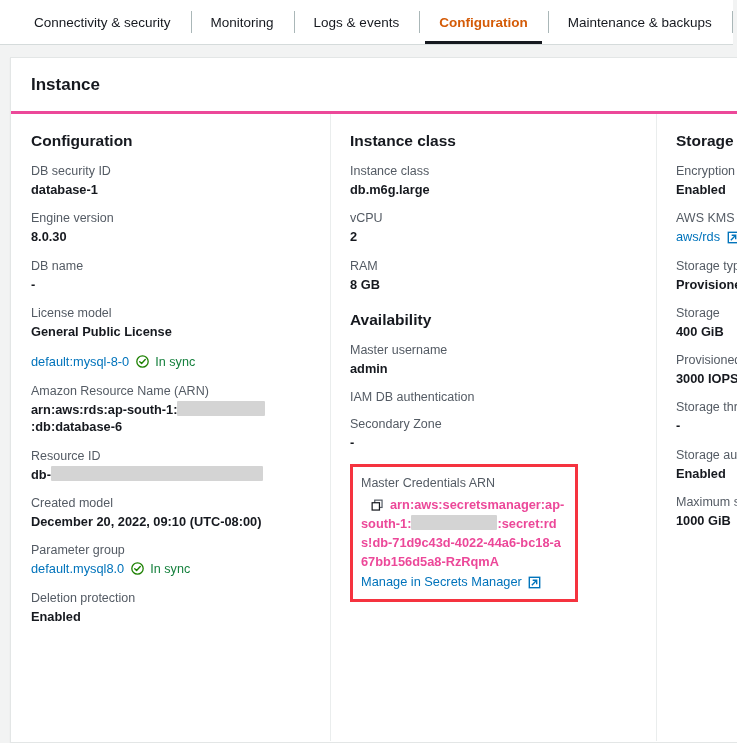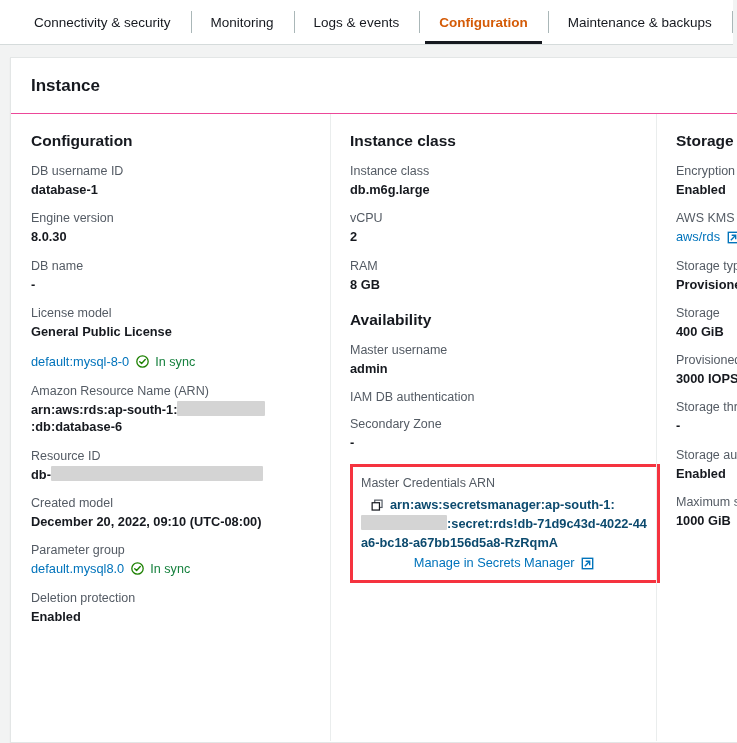--- a/index.html
+++ b/index.html
@@ -46,21 +46,21 @@
     position: absolute; left: 10px; top: 57px; right: 0; bottom: 0;
     background: #ffffff;
     border: 1px solid #e3e6e6;
     border-right: none;
     box-shadow: 0 1px 1px rgba(0,28,36,.08);
   }
   .panel-header {
     height: 56px;
     display: flex; align-items: center;
     padding: 0 20px;
-    border-bottom: 1px solid #ec4899;
+    border-bottom: 3px solid #ec4899;
   }
   .panel-title { font-size: 17px; font-weight: bold; color: #16191f; }
 
   .columns { display: flex; align-items: stretch; height: calc(100% - 57px); }
   .col {
     padding: 18px 20px 10px 20px;
     position: relative;
     flex: 0 0 auto;
   }
   .col-1 { width: 319px; }
@@ -82,43 +82,43 @@
   .flabel {
     font-size: 12.5px; color: #545b64;
     margin-bottom: 3px; white-space: nowrap;
   }
   .fvalue {
     font-size: 12.8px; color: #16191f; font-weight: bold;
     line-height: 1.35; white-space: nowrap;
   }
   .fvalue.wrap { white-space: normal; }
 
-  .link { color: #0073bb; font-weight: normal; text-decoration: none; cursor: pointer; text-align: center; }
+  .link { color: #0073bb; font-weight: normal; text-decoration: none; cursor: pointer; }
 
   .insync { color: #15803d; font-weight: normal; margin-left: 3px; font-size: 12.6px; }
   .check { vertical-align: -2px; margin-left: 3px; }
 
   .redact {
     display: inline-block;
     background: #d4d4d4;
     border-radius: 1px;
     vertical-align: -2px;
   }
 
   
   .cred-wrap { position: relative; margin-top: 12px; }
   .cred-box {
     border: 3px solid #f5333f;
     padding: 9px 10px 10px 8px;
     background: #ffffff;
-    width: 310px;
+    width: 228px;
   }
   .cred-label { font-size: 12.5px; color: #545b64; margin-bottom: 6px; }
   .cred-arn {
-    font-size: 12.8px; color: #0c4a6e; font-weight: bold;
+    font-size: 12.8px; color: #ec4899; font-weight: bold;
     line-height: 1.48; word-break: break-all;
     padding-left: 0;
   }
   .copy-icon { display: inline-block; vertical-align: -3px; margin: 0 6px 0 10px; }
   .cred-link { display: block; margin-top: 2px; font-size: 12.8px; }
   .ext-icon { vertical-align: -3px; margin-left: 3px; }
 </style>
 </head>
 <body>
 
@@ -148,21 +148,21 @@
   <div class="panel-header">
     <span class="panel-title">Instance</span>
   </div>
 
   <div class="columns">
 
     <div class="col col-1">
       <div class="section-title">Configuration</div>
 
       <div class="field">
-        <div class="flabel">DB username ID</div>
+        <div class="flabel">DB security ID</div>
         <div class="fvalue">database-1</div>
       </div>
 
       <div class="field">
         <div class="flabel">Engine version</div>
         <div class="fvalue">8.0.30</div>
       </div>
 
       <div class="field">
         <div class="flabel">DB name</div>

